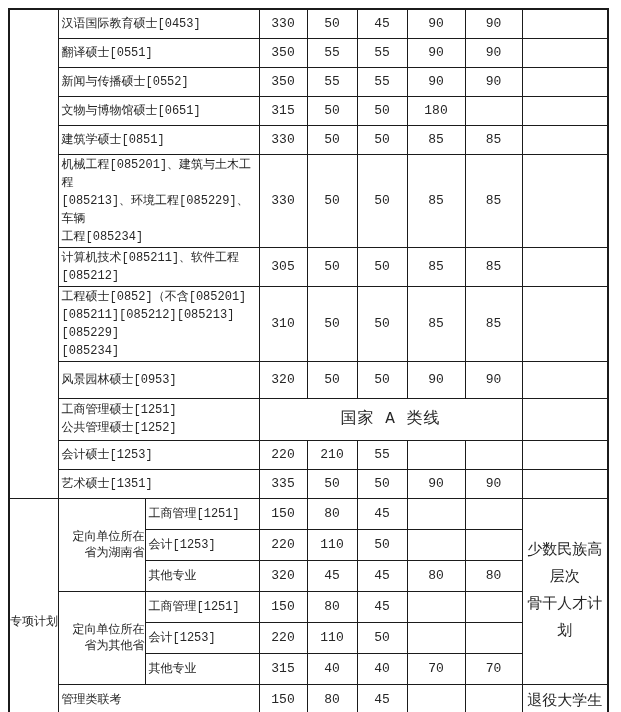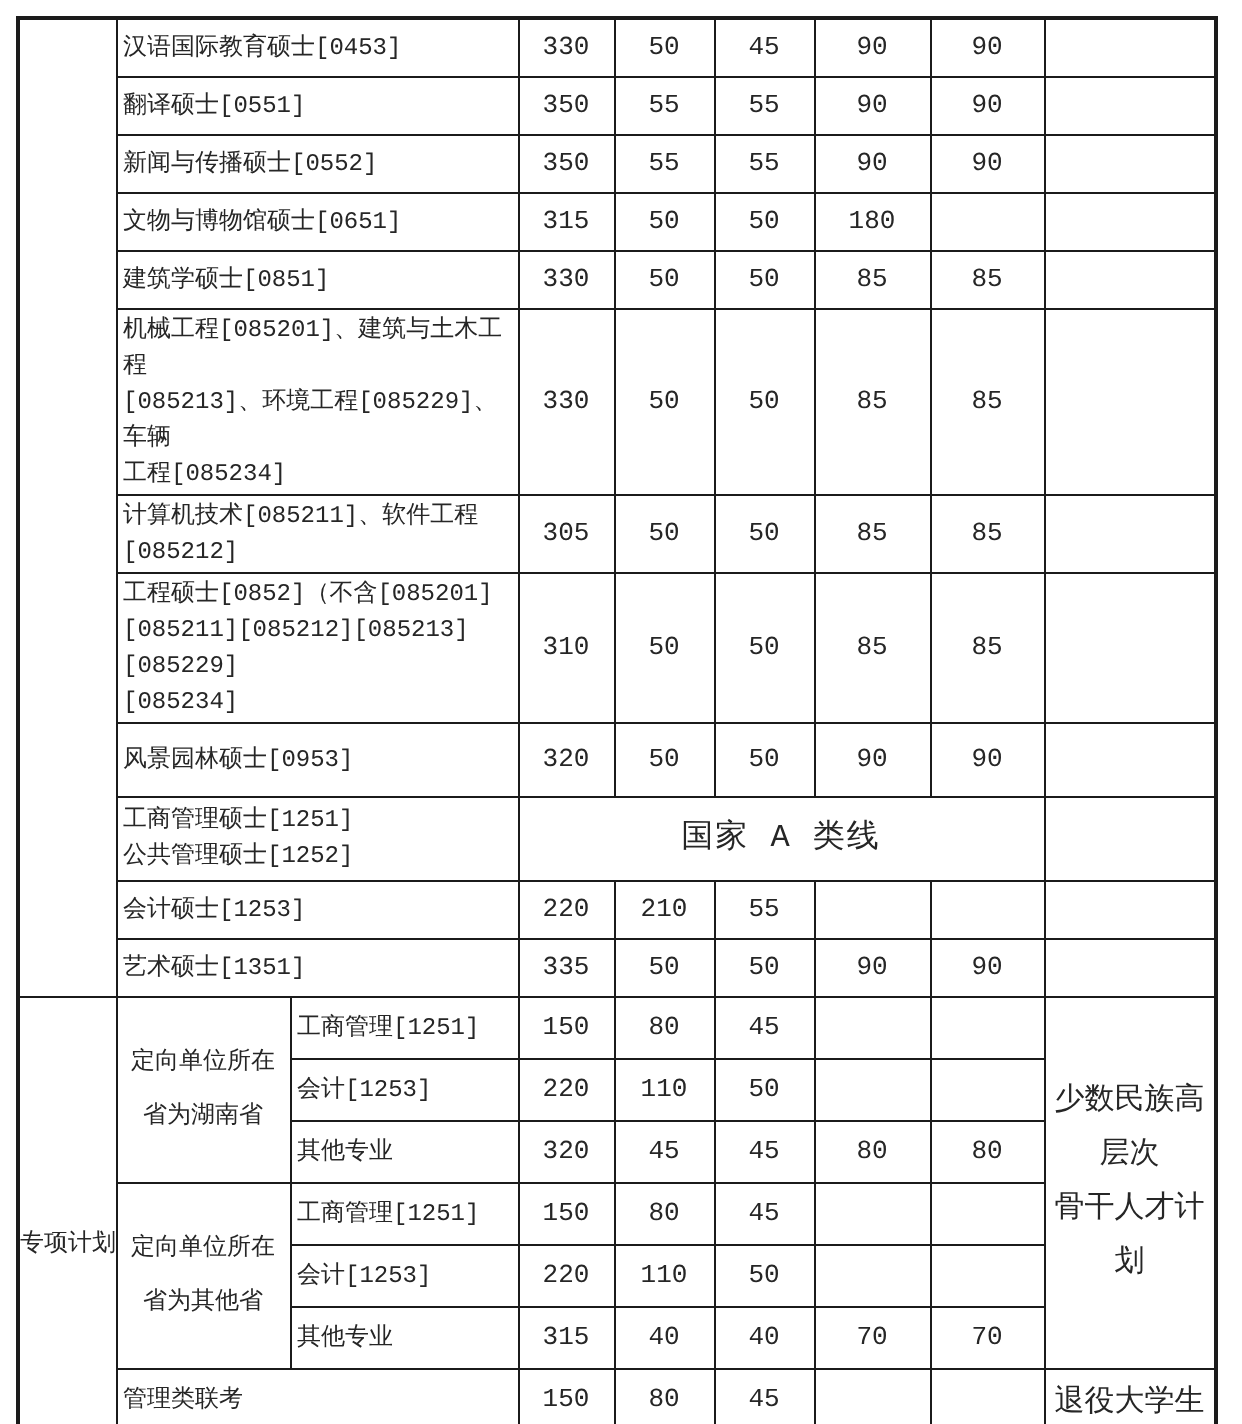--- a/index.html
+++ b/index.html
@@ -8,21 +8,21 @@
   .page { position:relative; padding:8px 0 0 8px;font-family:Liberation Mono, monospace; }
   table.score { border-collapse:collapse; table-layout:fixed; width:601px;
                 border:2px solid #1b1b1b; color:#262626; }
   td { border:1px solid #1b1b1b; padding:1px 2px; vertical-align:middle;
        white-space:pre-line; font-size:13px; line-height:18px; overflow:hidden; }
   td.name   { text-align:left; font-size:12px; padding-left:3px; }
   td.num    { text-align:center; }
   td.merged { text-align:center; font-size:16px; letter-spacing:1px; }
   td.blank  { }
   td.plan   { text-align:right; font-size:12px; white-space:nowrap; padding:0; }
-  td.colB   { text-align:center; font-size:12px; line-height:27px; padding:0; }
+  td.colB   { text-align:right; font-size:12px; line-height:16px; padding:0; }
   td.remark { text-align:center; font-size:15px; line-height:27px; padding:0; }
   tr.r29 { height:29px; }
   tr.r68 { height:68px; }
   tr.r36 { height:36px; }
   tr.r62 { height:62px;margin-top:40px; }
   tr.r37 { height:37px; }
   tr.r42 { height:42px; }
   tr.r31 { height:31px; }
 </style>
 </head>

